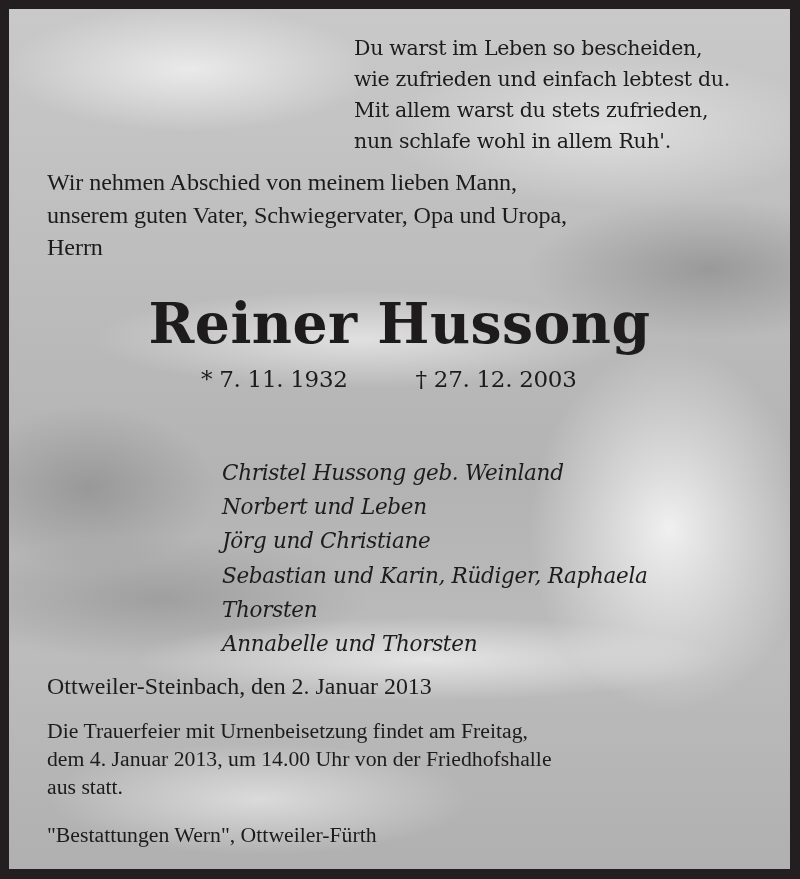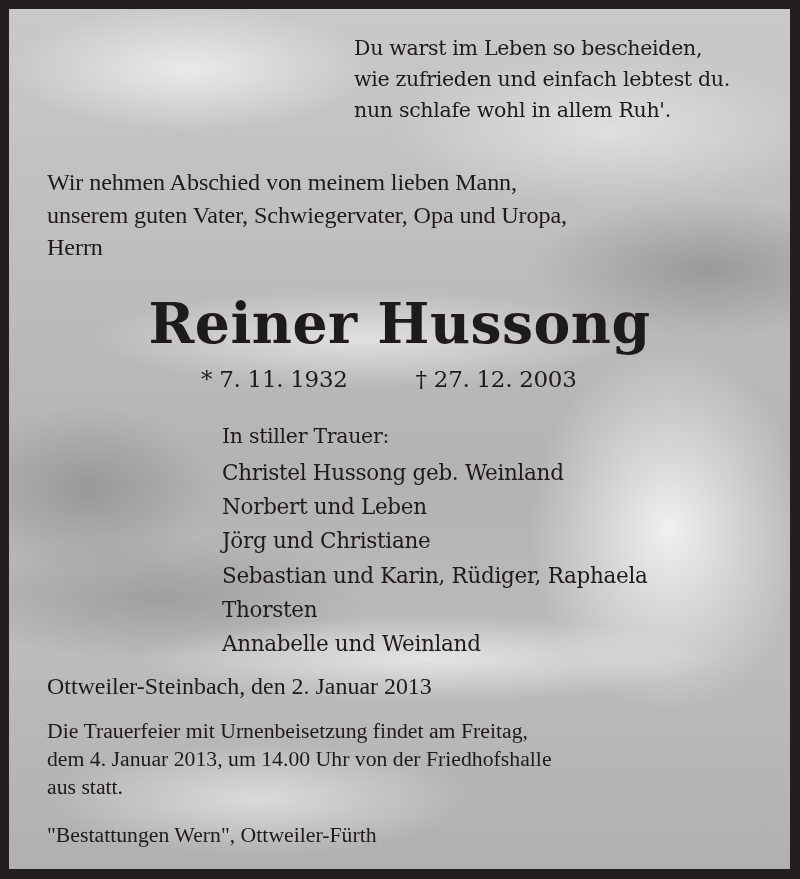--- a/index.html
+++ b/index.html
@@ -83,20 +83,21 @@
       font-size: 20.5px;
       line-height: 28px;
       font-family: "DejaVu Serif", serif;
       letter-spacing: -0.3px;
     }
     .mourners {
       left: 213px;
       top: 447px;
       font-size: 21.5px;
       line-height: 34.2px;
+      font-style: italic;
       font-family: "DejaVu Serif", serif;
       letter-spacing: -0.3px;
     }
     .mourners div { white-space: nowrap; }
     .place {
       left: 38px;
       top: 663px;
       font-size: 23px;
       line-height: 30px;
       font-family: "Liberation Serif", serif;
@@ -123,44 +124,44 @@
     }
   </style>
 </head>
 <body>
 
 <div class="frame">
 
   <div class="txt poem">
     <div>Du warst im Leben so bescheiden,</div>
     <div>wie zufrieden und einfach lebtest du.</div>
+    <div>Mit allem warst du stets zufrieden,</div>
     <div>nun schlafe wohl in allem Ruh'.</div>
   </div>
 
   <div class="txt intro">
     <div>Wir nehmen Abschied von meinem lieben Mann,</div>
     <div>unserem guten Vater, Schwiegervater, Opa und Uropa,</div>
     <div>Herrn</div>
   </div>
 
   <div class="txt name">Reiner Hussong</div>
 
   <div class="txt dates">
     <span>* 7. 11. 1932</span><span class="death">† 27. 12. 2003</span>
   </div>
 
-  <div class="txt mourn-label">In stiller Trauer:</div>
 
   <div class="txt mourners">
     <div>Christel Hussong geb. Weinland</div>
     <div>Norbert und Leben</div>
     <div>Jörg und Christiane</div>
     <div>Sebastian und Karin, Rüdiger, Raphaela</div>
     <div>Thorsten</div>
-    <div>Annabelle und Weinland</div>
+    <div>Annabelle und Thorsten</div>
   </div>
 
   <div class="txt place">Ottweiler-Steinbach, den 2. Januar 2013</div>
 
   <div class="txt ceremony">
     <div>Die Trauerfeier mit Urnenbeisetzung findet am Freitag,</div>
     <div>dem 4. Januar 2013, um 14.00 Uhr von der Friedhofshalle</div>
     <div>aus statt.</div>
   </div>
 

